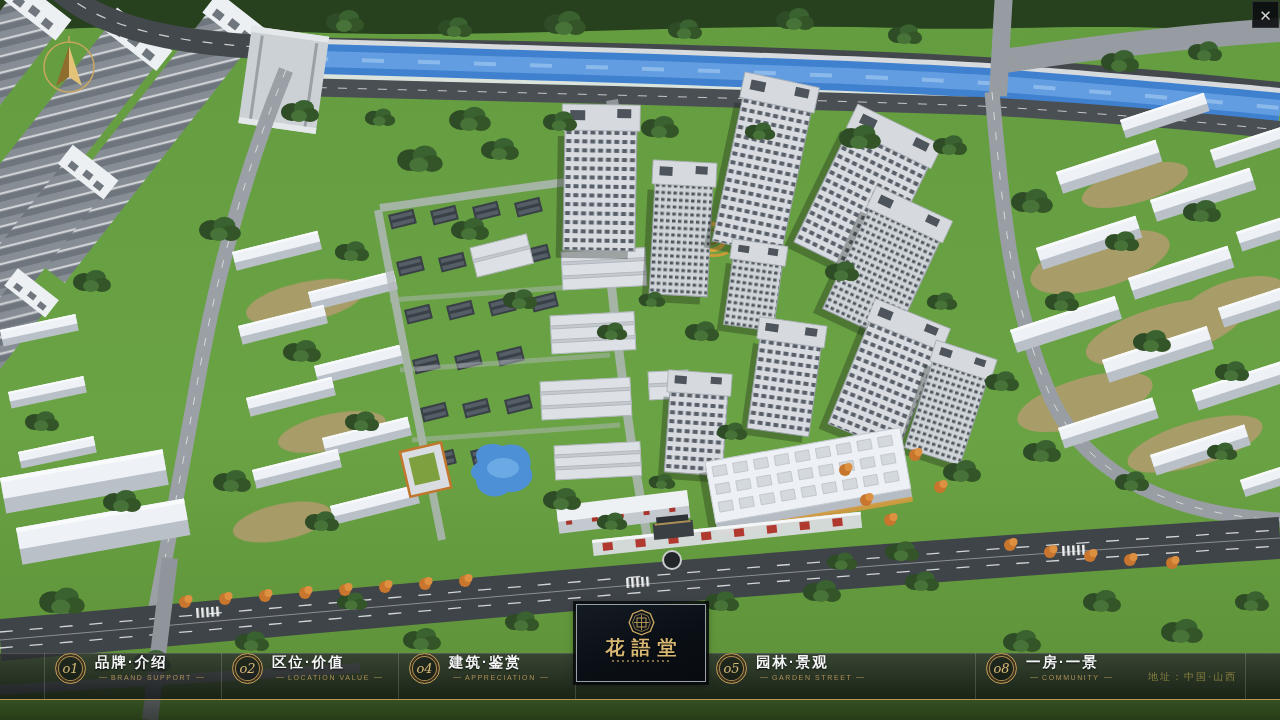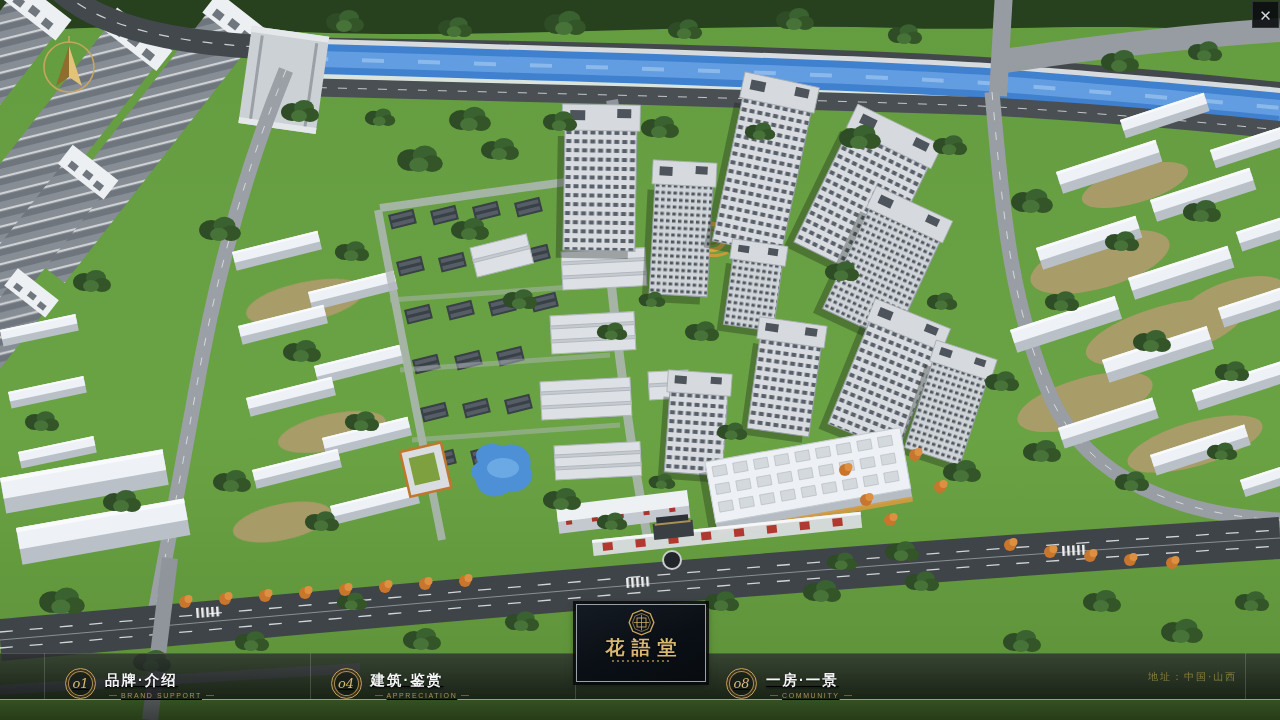--- a/index.html
+++ b/index.html
@@ -18,22 +18,22 @@
     background:linear-gradient(rgba(44,46,48,.78),rgba(12,14,16,.84));
     border-top:1px solid rgba(255,255,255,.26);
     border-bottom:1px solid rgba(190,158,84,.95);}
   .footerstrip{position:absolute;left:0;top:700px;width:1280px;height:20px;
     background:linear-gradient(rgba(12,16,12,.5),rgba(6,9,6,.62));}
   .address{position:absolute;top:670px;left:1148px;font-size:10px;color:#857d3d;
     letter-spacing:2px;white-space:nowrap;}
   .navgroup{position:absolute;top:653px;height:46px;display:flex;}
   .navgroup.left{left:44px;width:532px;}
   .navgroup.right{left:706px;width:540px;}
-  .navitem{flex:1;display:flex;align-items:flex-end;padding-left:20px;cursor:pointer;
-    border-right:1px solid rgba(255,255,255,.16);box-sizing:border-box;text-decoration:underline;}
+  .navitem{flex:1;display:flex;align-items:flex-start;padding-left:10px;cursor:pointer;
+    border-right:1px solid rgba(255,255,255,.16);box-sizing:border-box;}
   .navgroup.left .navitem:first-child{border-left:1px solid rgba(255,255,255,.16);}
   .badge{width:29px;height:29px;border-radius:50%;flex:0 0 29px;
     border:1px solid #c3a05c;background:rgba(8,10,12,.45);
     box-shadow:inset 0 0 0 2px rgba(0,0,0,.65),inset 0 0 0 3px rgba(195,160,92,.85);
     color:#d6b877;font:italic 13px "DejaVu Serif",serif;
     display:flex;align-items:center;justify-content:center;margin-right:9px;}
   .navtext{display:flex;flex-direction:column;min-width:0;}
   .nav-zh{font-size:14.5px;font-weight:bold;color:#f4f5f6;letter-spacing:2px;
     white-space:nowrap;text-shadow:0 1px 2px rgba(0,0,0,.8);}
   .nav-en{font-size:7px;color:#ac9158;letter-spacing:1.6px;margin-top:2px;
@@ -574,29 +574,43 @@
 
 <div class="navgroup left">
   <div class="navitem">
     <div class="badge">o1</div>
     <div class="navtext">
           <span class="nav-zh">品牌·介绍</span>
           <span class="nav-en">BRAND SUPPORT</span>
         </div>
   </div>
   <div class="navitem">
+    <div class="badge">o2</div>
+    <div class="navtext">
+          <span class="nav-zh">区位·价值</span>
+          <span class="nav-en">LOCATION VALUE</span>
+        </div>
+  </div>
+  <div class="navitem">
     <div class="badge">o4</div>
     <div class="navtext">
           <span class="nav-zh">建筑·鉴赏</span>
           <span class="nav-en">APPRECIATION</span>
         </div>
   </div>
 </div>
 
 <div class="navgroup right">
+  <div class="navitem">
+    <div class="badge">o5</div>
+    <div class="navtext">
+          <span class="nav-zh">园林·景观</span>
+          <span class="nav-en">GARDEN STREET</span>
+        </div>
+  </div>
   <div class="navitem">
     <div class="badge">o8</div>
     <div class="navtext">
           <span class="nav-zh">一房·一景</span>
           <span class="nav-en">COMMUNITY</span>
         </div>
   </div>
 </div>
 
 <div class="logo-box">

